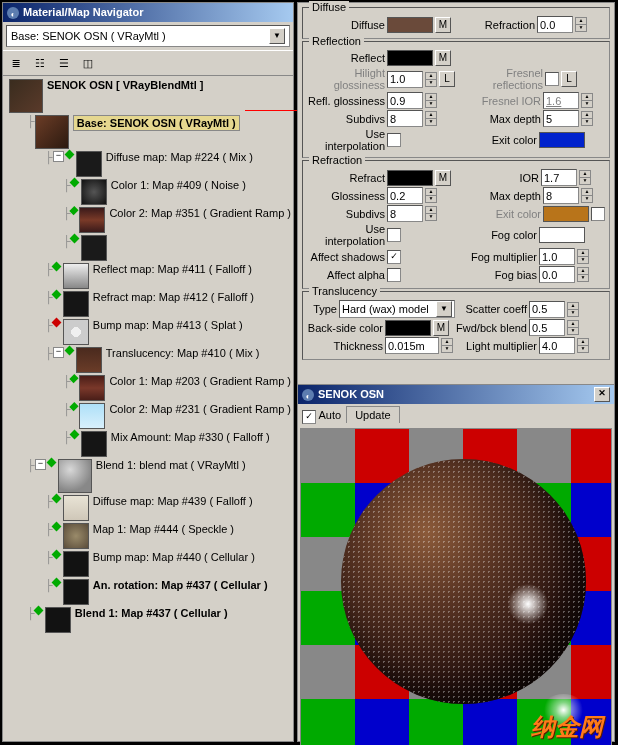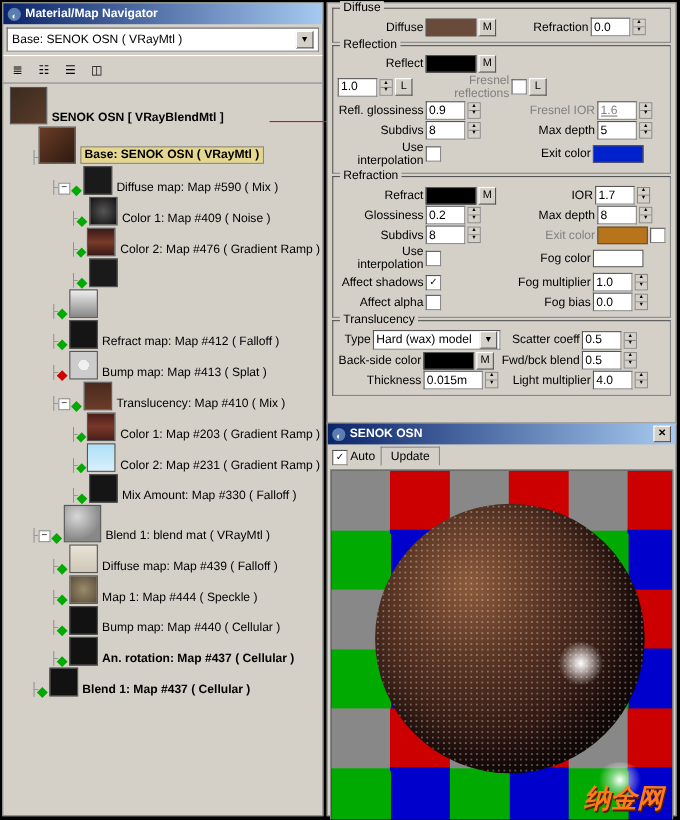--- a/index.html
+++ b/index.html
@@ -6,21 +6,21 @@
 .win{position:absolute;background:#d4d0c8;border:1px solid #888}
 .titlebar{background:linear-gradient(90deg,#0a246a,#a6caf0);color:#fff;font-weight:bold;font-size:11px;padding:2px 4px;height:15px;line-height:15px;display:flex;align-items:center}
 .titlebar .ticon{width:12px;height:12px;background:#5c7db0;border-radius:50%;margin-right:4px;display:inline-block;font-size:8px;text-align:center;color:#fff}
 .titlebar .closex{margin-left:auto;background:#d4d0c8;color:#000;width:14px;height:13px;border:1px solid #fff;border-right-color:#555;border-bottom-color:#555;text-align:center;line-height:11px;font-family:Arial;font-size:9px;cursor:pointer}
 .navwin{left:2px;top:2px;width:290px;height:738px}
 .dropdown{margin:3px;background:#fff;border:1px solid #888;border-top-color:#555;border-left-color:#555;padding:2px 4px;font-size:11px;display:flex;align-items:center;cursor:pointer}
 .dropdown .arrow{margin-left:auto;background:#d4d0c8;border:1px solid #fff;border-right-color:#555;border-bottom-color:#555;width:14px;height:14px;text-align:center;font-size:8px;line-height:13px}
 .toolbar{border-top:1px solid #fff;border-bottom:1px solid #888;padding:1px 2px;display:flex;gap:2px}
 .tbtn{width:20px;height:20px;border:1px solid #d4d0c8;display:flex;align-items:center;justify-content:center;font-size:11px;cursor:pointer}
 .tree{padding:2px;overflow:auto;height:680px}
-.node{display:flex;align-items:flex-end;padding:1px 0;white-space:nowrap}
+.node{display:flex;align-items:flex-start;padding:1px 0;white-space:nowrap}
 .node .lines{flex-shrink:0}
 .swatch{width:24px;height:24px;border:1px solid #555;margin-right:4px;flex-shrink:0}
 .swatch.big{width:32px;height:32px}
 .plus{display:inline-block;width:9px;height:9px;border:1px solid #888;background:#fff;text-align:center;line-height:7px;font-size:9px;margin-right:2px;cursor:pointer}
 .diamond{display:inline-block;width:7px;height:7px;background:#0a0;transform:rotate(45deg);margin-right:3px}
 .diamond.red{background:#c00}
 .sel{background:#e5d78f;border:1px solid #888;padding:1px 3px}
 .rollout{border:1px solid #888;border-top-color:#555;border-left-color:#555;background:#d4d0c8;position:relative;margin:2px 4px}
 .rollout .rh{position:absolute;top:-7px;left:6px;background:#d4d0c8;padding:0 3px;font-size:11px}
 .rollout .ri{padding:7px 4px 4px}
@@ -78,43 +78,44 @@
       <div class="node" style="padding-left: 22px;">
         <span class="lines" style="color:#888">├</span>
         <div class="swatch big" style="background:linear-gradient(135deg,#6b3c26,#2c1a10)"></div>
         <span class="sel" style="font-weight:bold">Base: SENOK OSN  ( VRayMtl )</span>
       </div>
       <div class="node" style="padding-left: 40px;">
         <span class="lines" style="color:#888">├</span>
         <span class="plus">−</span>
         <span class="diamond"></span>
         <div class="swatch" style="background:#1a1a1a"></div>
-        <span class="" style="">Diffuse map: Map #590  ( Mix )</span>
+        <span class="" style="">Diffuse map: Map #224  ( Mix )</span>
       </div>
       <div class="node" style="padding-left: 58px;">
         <span class="lines" style="color:#888">├</span>
         <span class="diamond"></span>
         <div class="swatch" style="background:radial-gradient(#555,#111)"></div>
         <span class="" style="">Color 1: Map #409  ( Noise )</span>
       </div>
       <div class="node" style="padding-left: 58px;">
         <span class="lines" style="color:#888">├</span>
         <span class="diamond"></span>
         <div class="swatch" style="background:linear-gradient(180deg,#3a1a1a,#7a3a28,#3a1a1a)"></div>
-        <span class="" style="">Color 2: Map #476  ( Gradient Ramp )</span>
+        <span class="" style="">Color 2: Map #351  ( Gradient Ramp )</span>
       </div>
       <div class="node" style="padding-left: 58px;">
         <span class="lines" style="color:#888">├</span>
         <span class="diamond"></span>
         <div class="swatch" style="background:#1a1a1a"></div>
       </div>
       <div class="node" style="padding-left: 40px;">
         <span class="lines" style="color:#888">├</span>
         <span class="diamond"></span>
         <div class="swatch" style="background:linear-gradient(180deg,#eee,#888)"></div>
+        <span class="" style="">Reflect map: Map #411  ( Falloff )</span>
       </div>
       <div class="node" style="padding-left: 40px;">
         <span class="lines" style="color:#888">├</span>
         <span class="diamond"></span>
         <div class="swatch" style="background:#151515"></div>
         <span class="" style="">Refract map: Map #412  ( Falloff )</span>
       </div>
       <div class="node" style="padding-left: 40px;">
         <span class="lines" style="color:#888">├</span>
         <span class="diamond red"></span>
@@ -208,20 +209,21 @@
 
   <div class="rollout">
     <div class="rh">Reflection</div>
     <div class="ri">
       <div class="row">
         <span class="lbl" style="width:78px">Reflect</span>
         <div class="csw" style="background:#000"></div>
         <div class="mbtn">M</div>
       </div>
       <div class="row">
+        <span class="lbl dimmed" style="width:78px">Hilight glossiness</span>
         <input class="inp" style="width: 30px;" value="1.0">
         <span class="spn">
             <div>▲</div>
             <div>▼</div>
           </span>
         <div class="mbtn">L</div>
         <span class="lbl dimmed" style="width:86px">Fresnel reflections</span>
         <div class="chk"></div>
         <div class="mbtn">L</div>
       </div>

